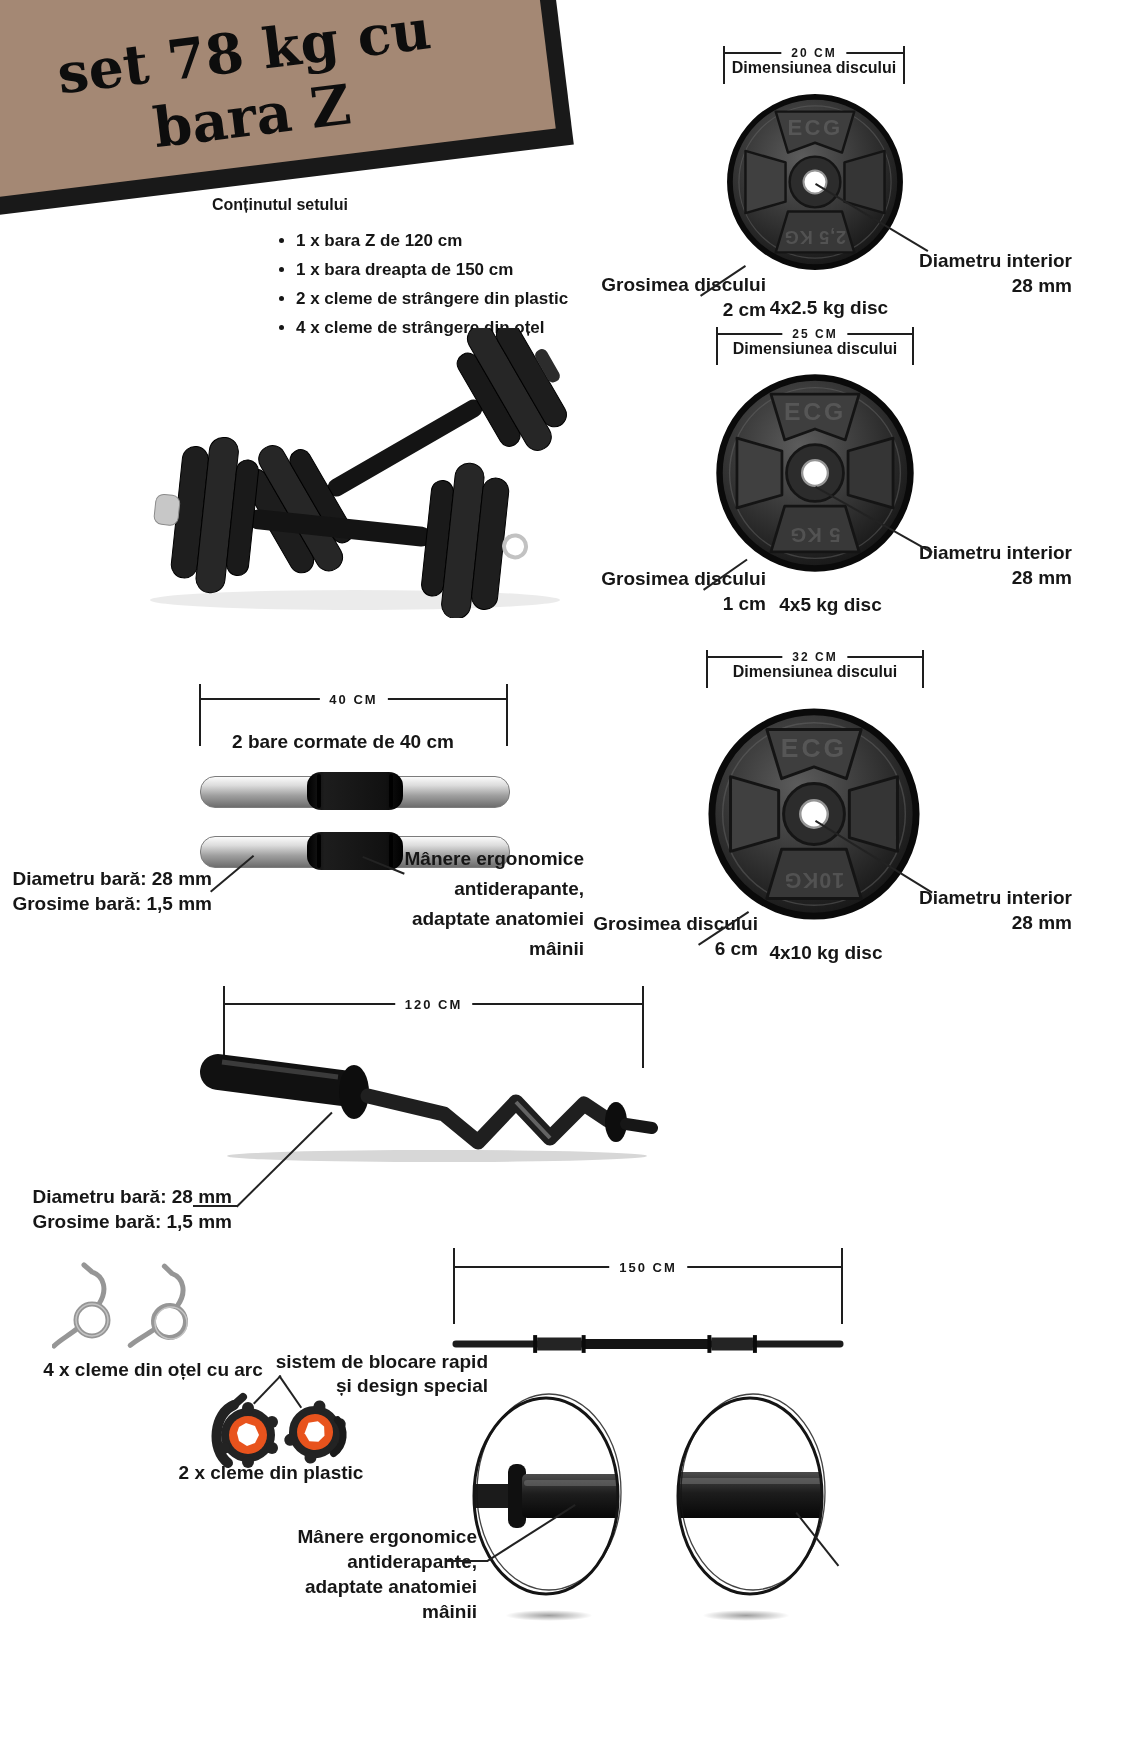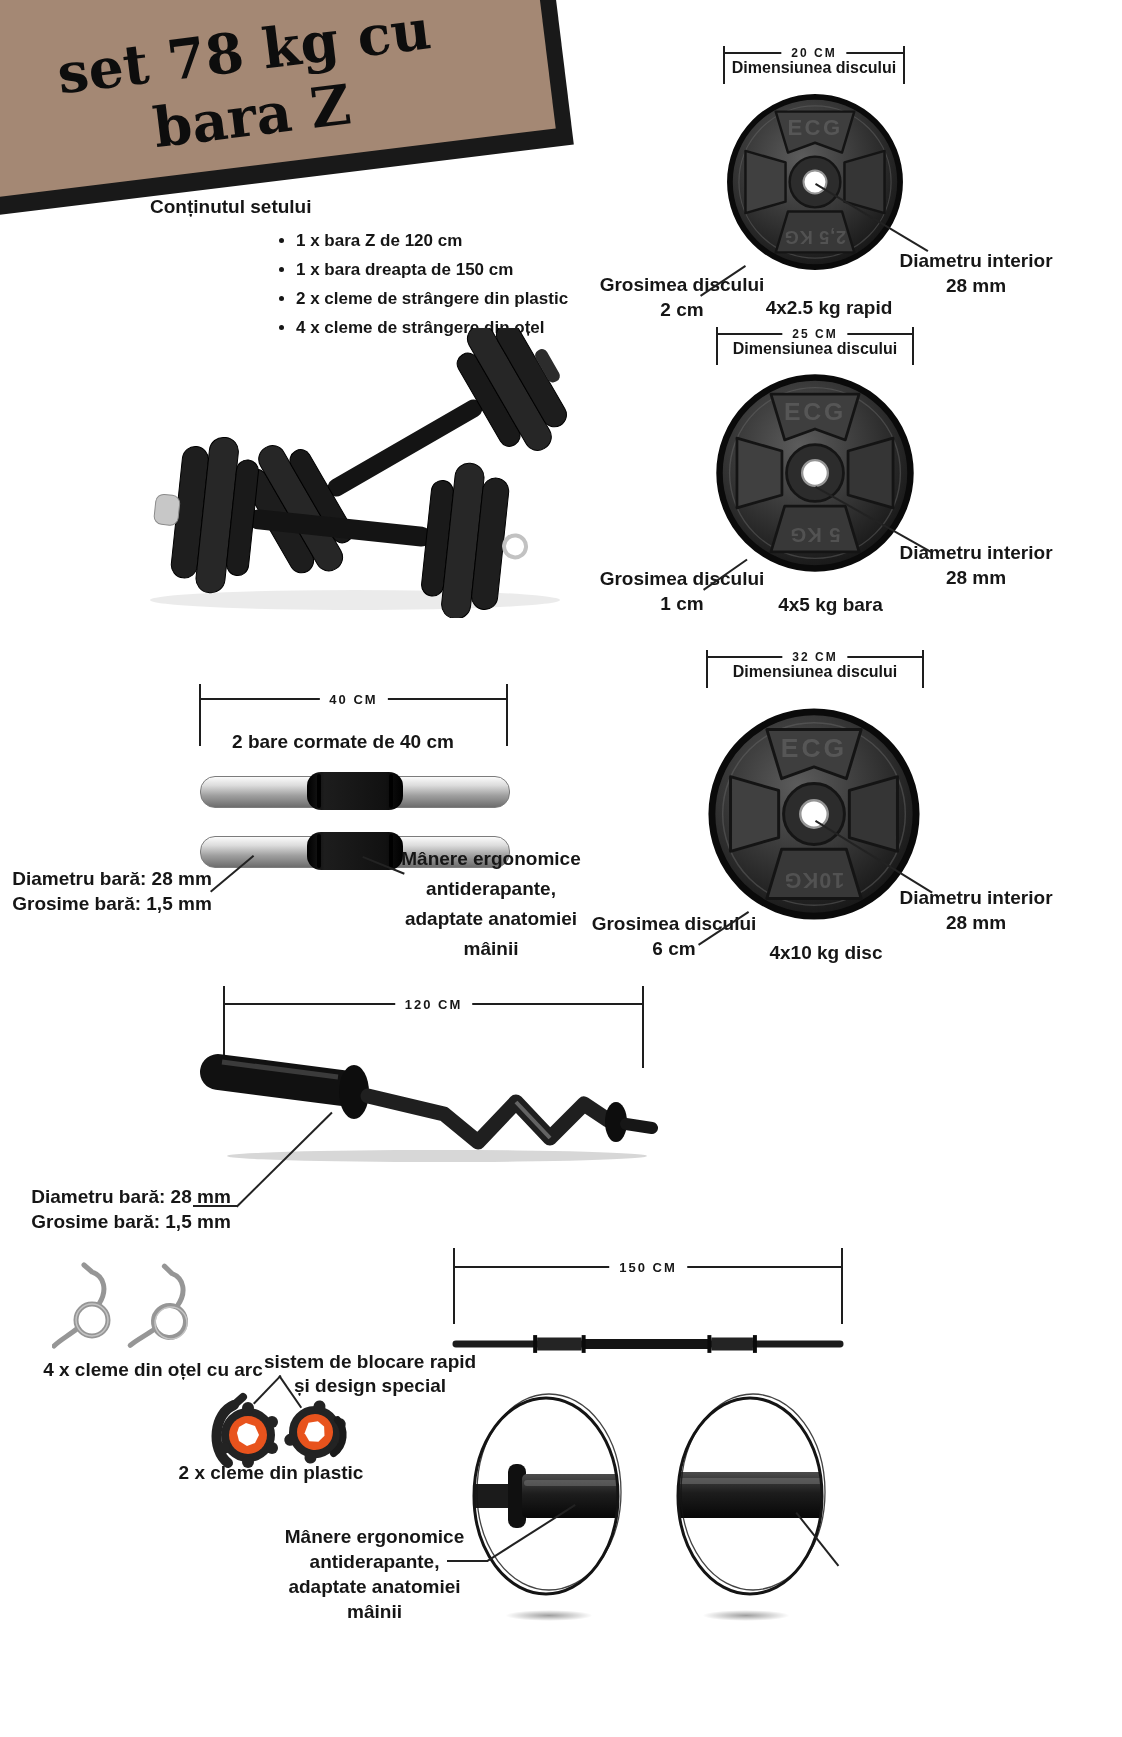--- a/index.html
+++ b/index.html
@@ -9,25 +9,25 @@
   
   .banner{position:absolute;left:-58px;top:-96px;width:600px;height:262px;
           background:#a48874;transform:rotate(-7deg);box-shadow:16px 18px 0 #191919;}
   .banner-text{position:absolute;left:0;right:0;bottom:16px;text-align:center;
                font-family:"DejaVu Serif",serif;font-weight:bold;font-size:55px;
                line-height:1.18;color:#0d0d0d;}
 
   
   .lbl{position:absolute;font-weight:bold;color:#161616;text-align:center;
        font-size:19px;line-height:25px;white-space:nowrap;}
-  .lbl div{white-space:nowrap;}
-
-  
-  .contents-heading{position:absolute;left:150px;top:196px;width:260px;text-align:left;
-                    font-weight:bold;font-size:19px;}
+  .lbl div{white-space:nowrap;text-align:right;}
+
+  
+  .contents-heading{position:absolute;left:150px;top:196px;width:260px;text-align:center;
+                    font-weight:bold;font-size:16px;}
   .contents-list{position:absolute;margin:0;padding:0 0 0 20px;list-style:disc;}
   .contents-list li{font-weight:bold;font-size:17px;line-height:29px;white-space:nowrap;}
   .col1{left:40px;top:226px;}
   .col2{left:276px;top:226px;}
 
   
   .dimline{position:absolute;}
   .dim-rule{position:relative;height:2px;background:#1e1e1e;}
   .dim-tick{position:absolute;width:2px;background:#1e1e1e;}
   .dim-tick.l{left:0;}.dim-tick.r{right:0;}
@@ -144,21 +144,21 @@
     <polygon points="195,72 146,86 146,134 195,148" fill="#353535" stroke="#141414" stroke-width="3"></polygon>
     <circle cx="110" cy="110" r="31" fill="#2c2c2c" stroke="#151515" stroke-width="3"></circle>
     <circle cx="110" cy="110" r="14" fill="#ffffff" stroke="#969696" stroke-width="2.5"></circle>
     <text x="110" y="52" class="disc-brand">ECG</text>
     <text x="110" y="186" class="disc-weight" transform="rotate(180 110 178)">2,5 KG</text>
   </svg>
   <div class="lbl" style="left:598px;top:272px;width:168px">
     <div>Grosimea discului</div>
     <div>2 cm</div>
   </div>
-  <div class="lbl" style="left:755px;top:295px;width:148px">4x2.5 kg rapid</div>
+  <div class="lbl" style="left:755px;top:295px;width:148px">4x2.5 kg disc</div>
   <div class="lbl" style="left:880px;top:248px;width:192px">
     <div>Diametru interior</div>
     <div>28 mm</div>
   </div>
   <div class="leader" style="left:700px;top:295px;width:54px;transform:rotate(-33.7deg)"></div>
   <div class="leader" style="left:816px;top:183px;width:131px;transform:rotate(30.9deg)"></div>
 
   <div class="dimline t-disc" style="left:716px;top:333px;width:198px">
     <div class="dim-rule">
       <span class="dim-tick l"></span>
@@ -176,21 +176,21 @@
     <polygon points="195,72 146,86 146,134 195,148" fill="#353535" stroke="#141414" stroke-width="3"></polygon>
     <circle cx="110" cy="110" r="31" fill="#2c2c2c" stroke="#151515" stroke-width="3"></circle>
     <circle cx="110" cy="110" r="14" fill="#ffffff" stroke="#969696" stroke-width="2.5"></circle>
     <text x="110" y="52" class="disc-brand">ECG</text>
     <text x="110" y="186" class="disc-weight" transform="rotate(180 110 178)">5 KG</text>
   </svg>
   <div class="lbl" style="left:598px;top:566px;width:168px">
     <div>Grosimea discului</div>
     <div>1 cm</div>
   </div>
-  <div class="lbl" style="left:758px;top:592px;width:145px">4x5 kg bara</div>
+  <div class="lbl" style="left:758px;top:592px;width:145px">4x5 kg disc</div>
   <div class="lbl" style="left:880px;top:540px;width:192px">
     <div>Diametru interior</div>
     <div>28 mm</div>
   </div>
   <div class="leader" style="left:703px;top:589px;width:53px;transform:rotate(-34.9deg)"></div>
   <div class="leader" style="left:816px;top:486px;width:134px;transform:rotate(29.4deg)"></div>
 
   <div class="dimline t-disc" style="left:706px;top:656px;width:218px">
     <div class="dim-rule">
       <span class="dim-tick l"></span>

